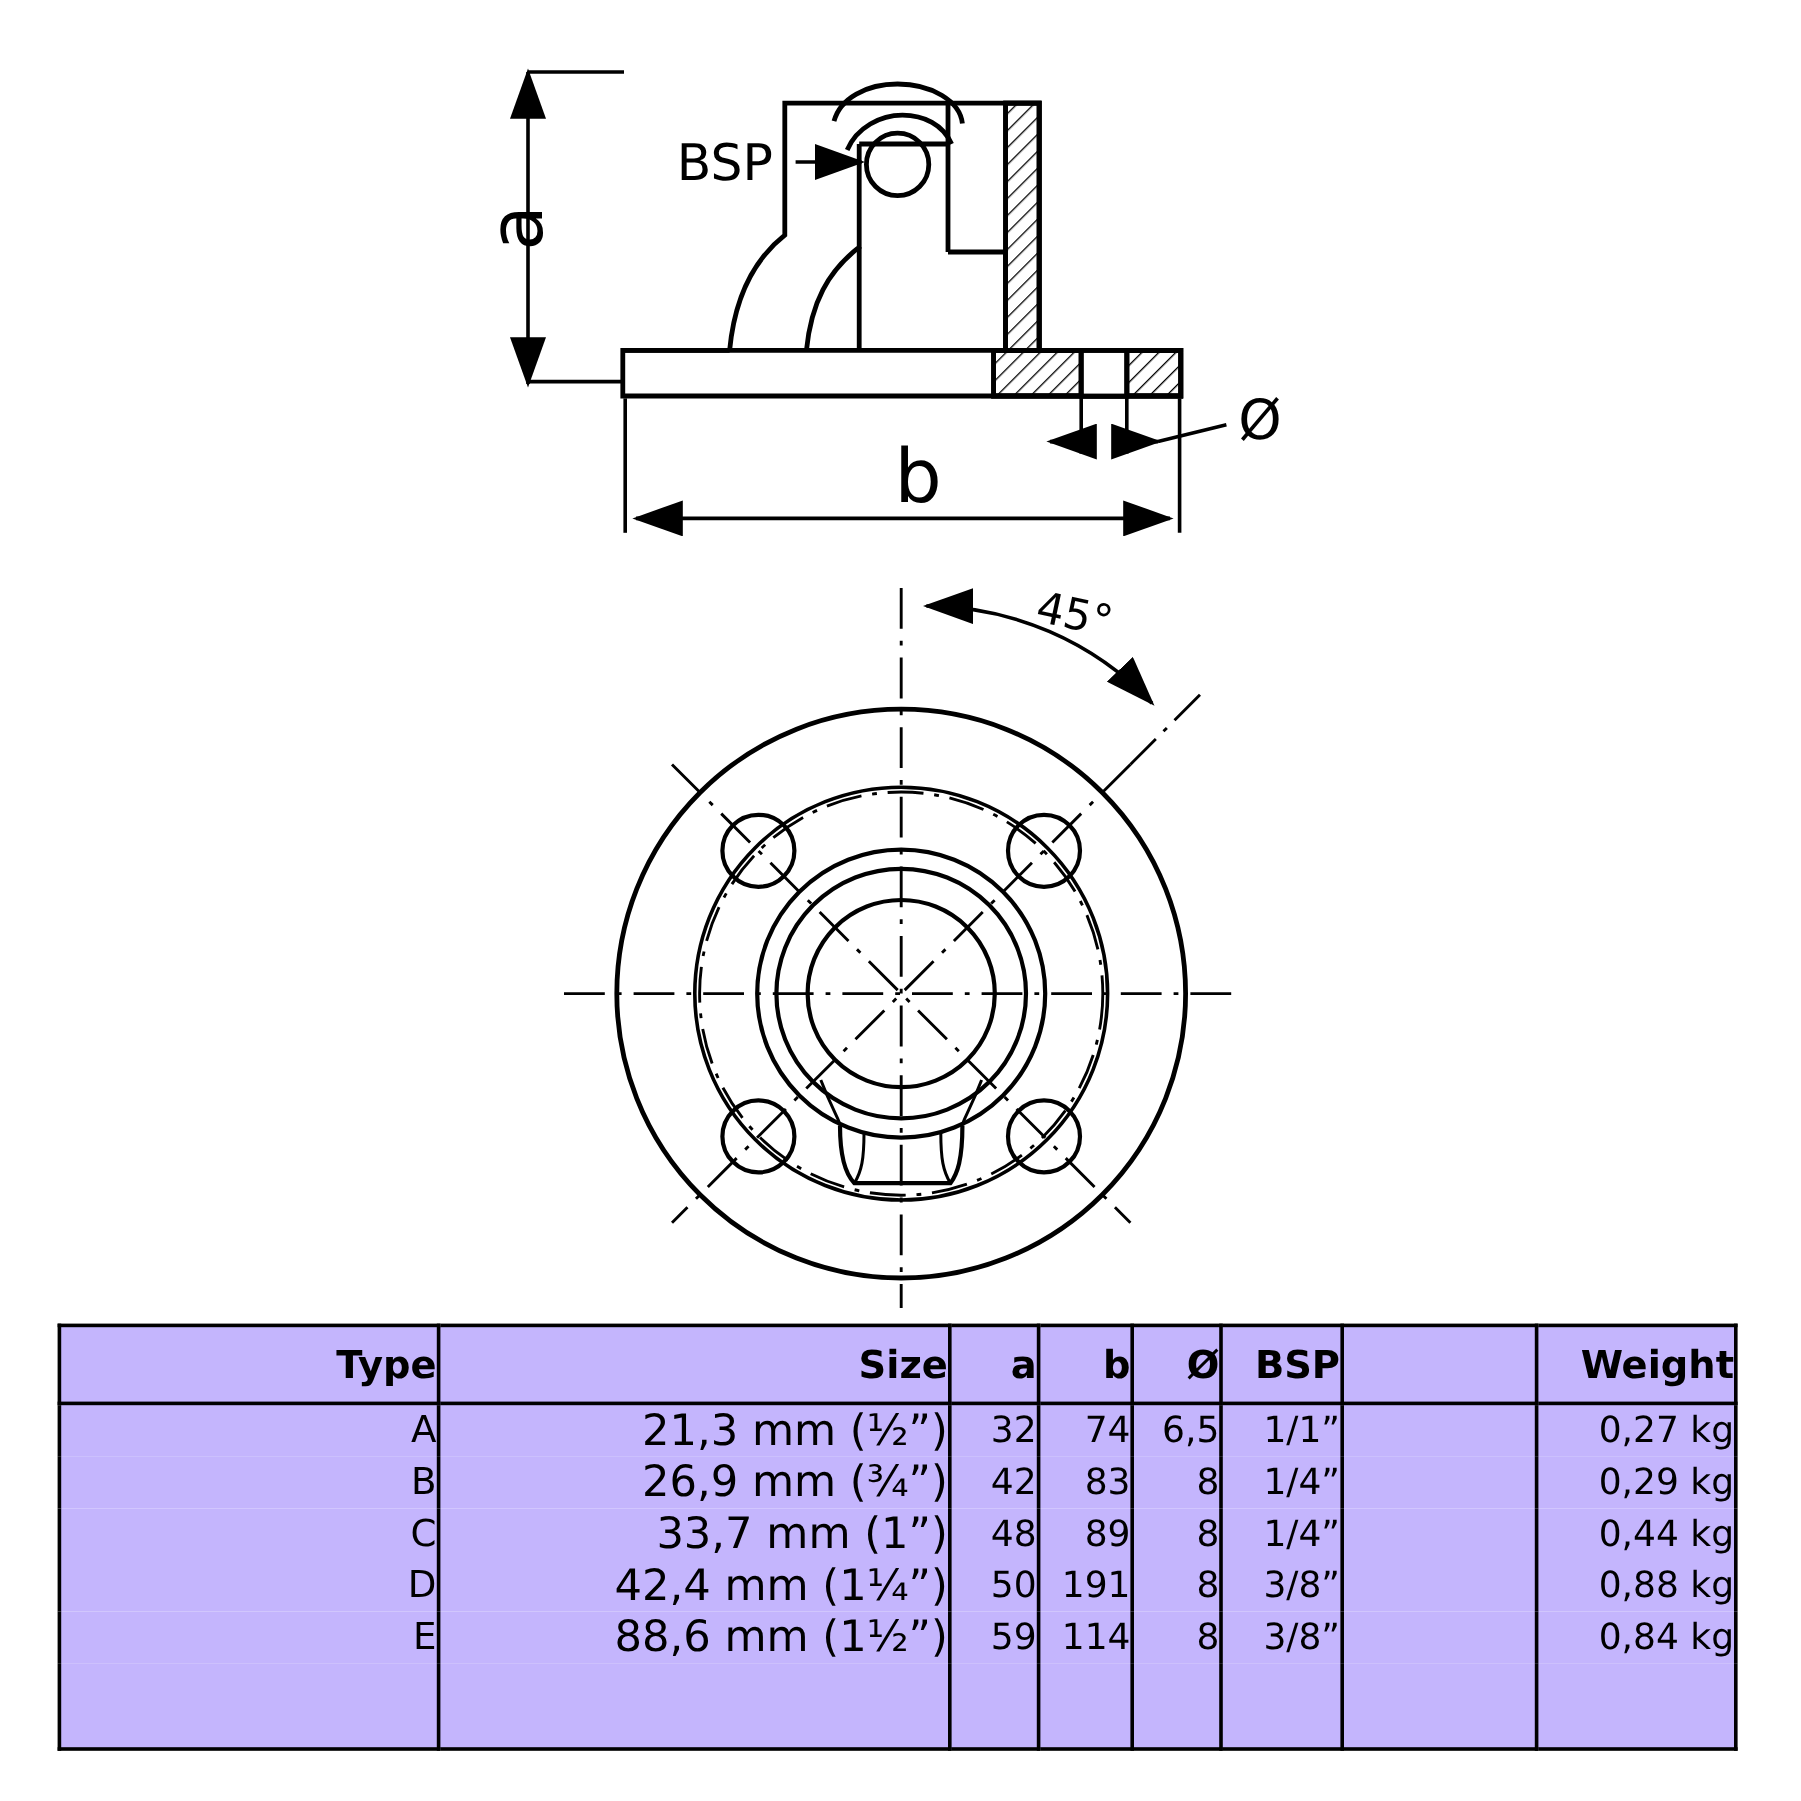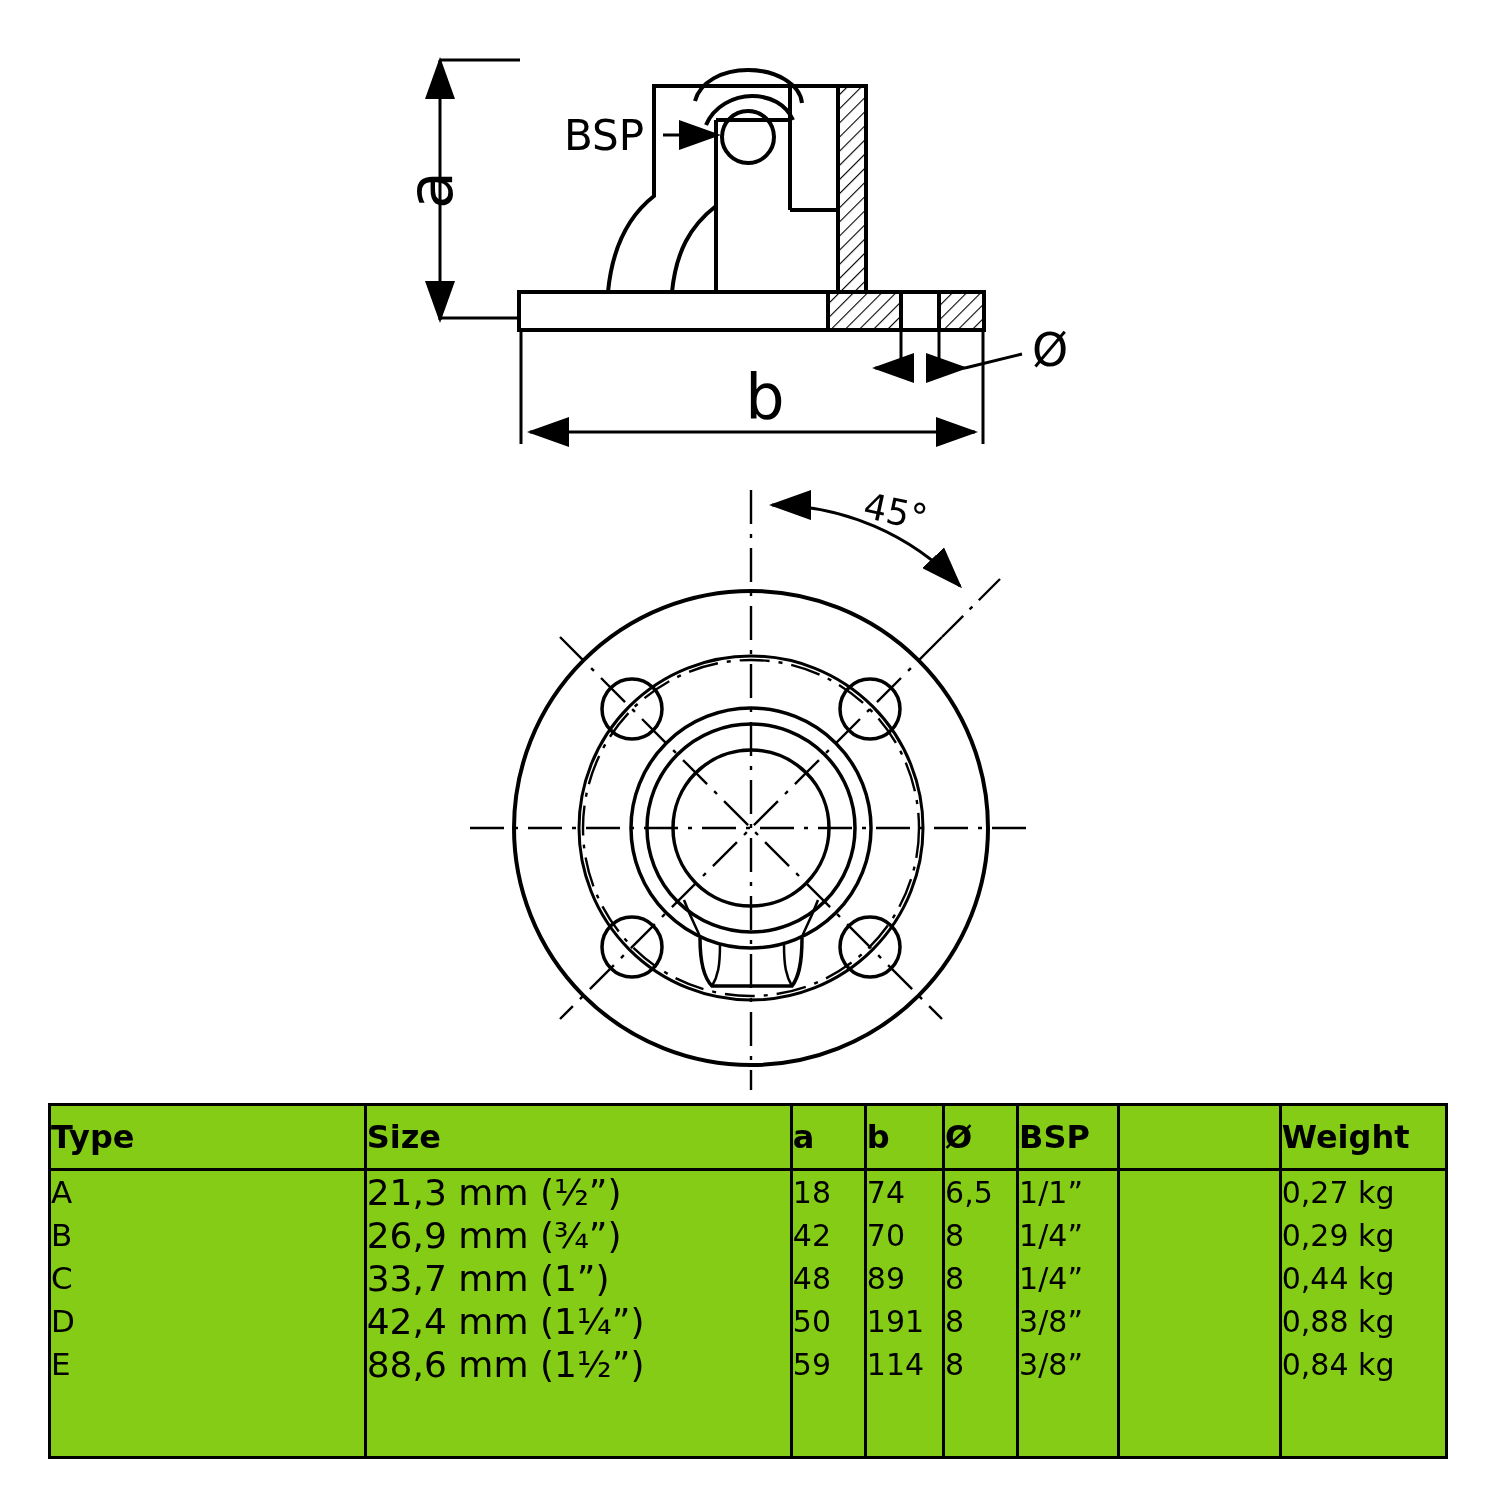--- a/index.html
+++ b/index.html
@@ -17,27 +17,27 @@
   
   .spec-table{
     position:absolute;
     left:48px;top:1103px;
     width:1400px;
     border-collapse:collapse;
     table-layout:fixed;
   }
   .spec-table th,.spec-table td{
     border:3px solid #000;
-    text-align:left;
+    text-align:right;
     font-family:"DejaVu Sans", sans-serif;
     font-size:30px;
     padding:0;
     height:43px;
     line-height:43px;
-    background:#84cc16;
+    background:#c4b5fd;
   }
   .spec-table th{font-weight:bold;font-size:32px;height:62px;line-height:62px;}
   .spec-table td.type-cell{font-size:31px;}
   .spec-table td.size-cell{font-size:36px;}
   .spec-table tr.blank td{height:70px;line-height:70px;}
   .col-type{width:22.6%;}
   .col-size{width:30.5%;}
   .col-a{width:5.3%;}
   .col-b{width:5.6%;}
   .col-d{width:5.3%;}
@@ -194,32 +194,32 @@
         <th>Ø</th>
         <th>BSP</th>
         <th></th>
         <th>Weight</th>
       </tr>
     </thead>
     <tbody>
       <tr>
         <td class="type-cell">A</td>
         <td class="size-cell">21,3 mm (½”)</td>
-        <td>18</td>
+        <td>32</td>
         <td>74</td>
         <td>6,5</td>
         <td>1/1”</td>
         <td></td>
         <td>0,27 kg</td>
       </tr>
       <tr>
         <td class="type-cell">B</td>
         <td class="size-cell">26,9 mm (¾”)</td>
         <td>42</td>
-        <td>70</td>
+        <td>83</td>
         <td>8</td>
         <td>1/4”</td>
         <td></td>
         <td>0,29 kg</td>
       </tr>
       <tr>
         <td class="type-cell">C</td>
         <td class="size-cell">33,7 mm (1”)</td>
         <td>48</td>
         <td>89</td>

